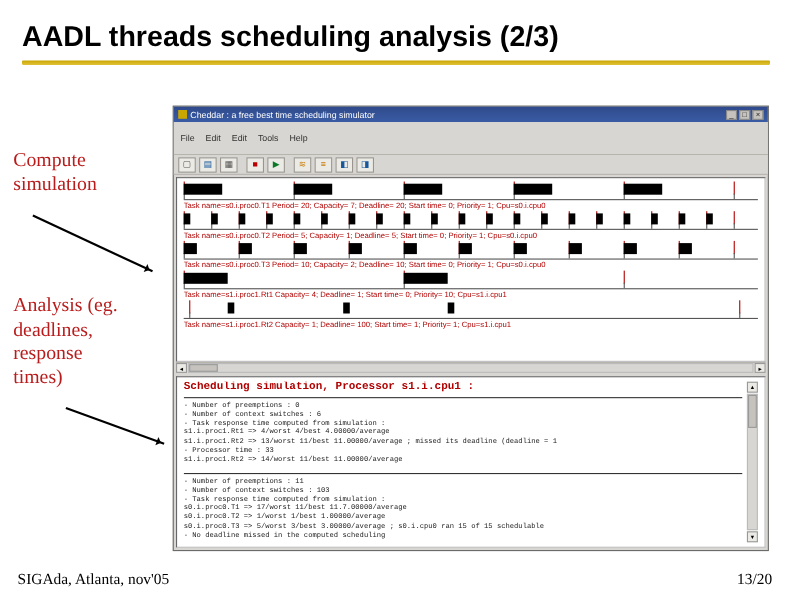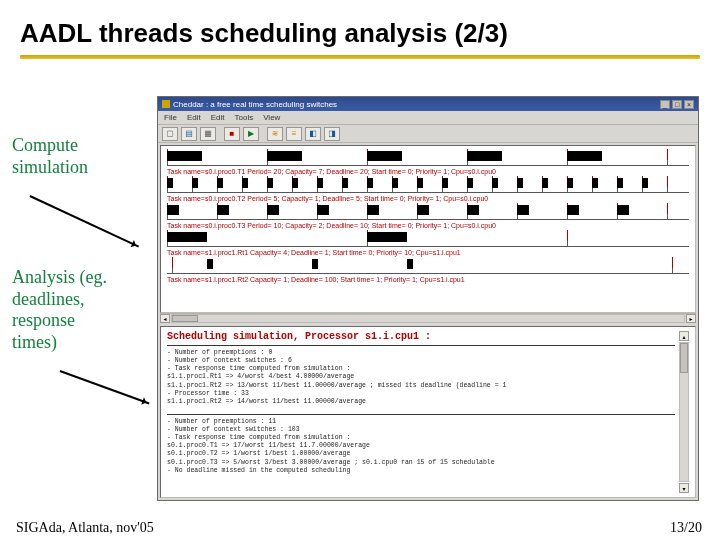--- a/index.html
+++ b/index.html
@@ -22,21 +22,21 @@
     margin: 0 20px 6px 20px;
     height: 4px;
     background: linear-gradient(#c9a600, #e0c23a);
     border-radius: 1px;
   }
   .left-annot {
     position: absolute;
     left: 12px;
     font-family: "Times New Roman", serif;
     font-size: 18px;
-    color: #15803d;
+    color: #b91c1c;
     line-height: 1.2;
   }
   .annot-1 { top: 135px; width: 110px; }
   .annot-2 { top: 267px; width: 110px; }
   .arrow {
     position: absolute;
     height: 1.5px;
     background: #000;
   }
   .arrow::after {
@@ -91,21 +91,21 @@
   .titlebar .ticon {
     width: 8px; height: 8px; background: #c9a600; margin-right: 3px;
   }
   .titlebar-spacer { flex: 1; }
   .winbtn {
     width: 10px; height: 9px; background: #c6c3be; margin-left: 2px;
     border: 1px solid #888; display:flex; align-items:center; justify-content:center;
     font-size: 7px; color:#222;
   }
   .menubar {
-    height: 14px;
+    height: 30px;
     background: #d8d6d2;
     display: flex;
     align-items: center;
     gap: 10px;
     padding: 0 6px;
     font-size: 8px;
     color: #333;
     border-bottom: 1px solid #b7b3ad;
   }
   .toolbar {
@@ -222,33 +222,33 @@
 <div class="left-annot annot-2">Analysis (eg. deadlines, response times)</div>
 <div class="arrow arrow2"></div>
 
 <div class="footer-left">SIGAda, Atlanta, nov'05</div>
 <div class="footer-right">13/20</div>
 
 <div class="app">
 
   <div class="titlebar">
     <div class="ticon"></div>
-    <span>Cheddar : a free real time scheduling switches</span>
+    <span>Cheddar : a free best time scheduling simulator</span>
     <div class="titlebar-spacer"></div>
     <div class="winbtn">_</div>
     <div class="winbtn">□</div>
     <div class="winbtn">×</div>
   </div>
 
   <div class="menubar">
     <span>File</span>
     <span>Edit</span>
     <span>Edit</span>
     <span>Tools</span>
-    <span>View</span>
+    <span>Help</span>
   </div>
 
   <div class="toolbar">
     <div class="tbtn">▢</div>
     <div class="tbtn blue">▤</div>
     <div class="tbtn">▦</div>
     <div class="tsep"></div>
     <div class="tbtn red">■</div>
     <div class="tbtn green">▶</div>
     <div class="tsep"></div>

